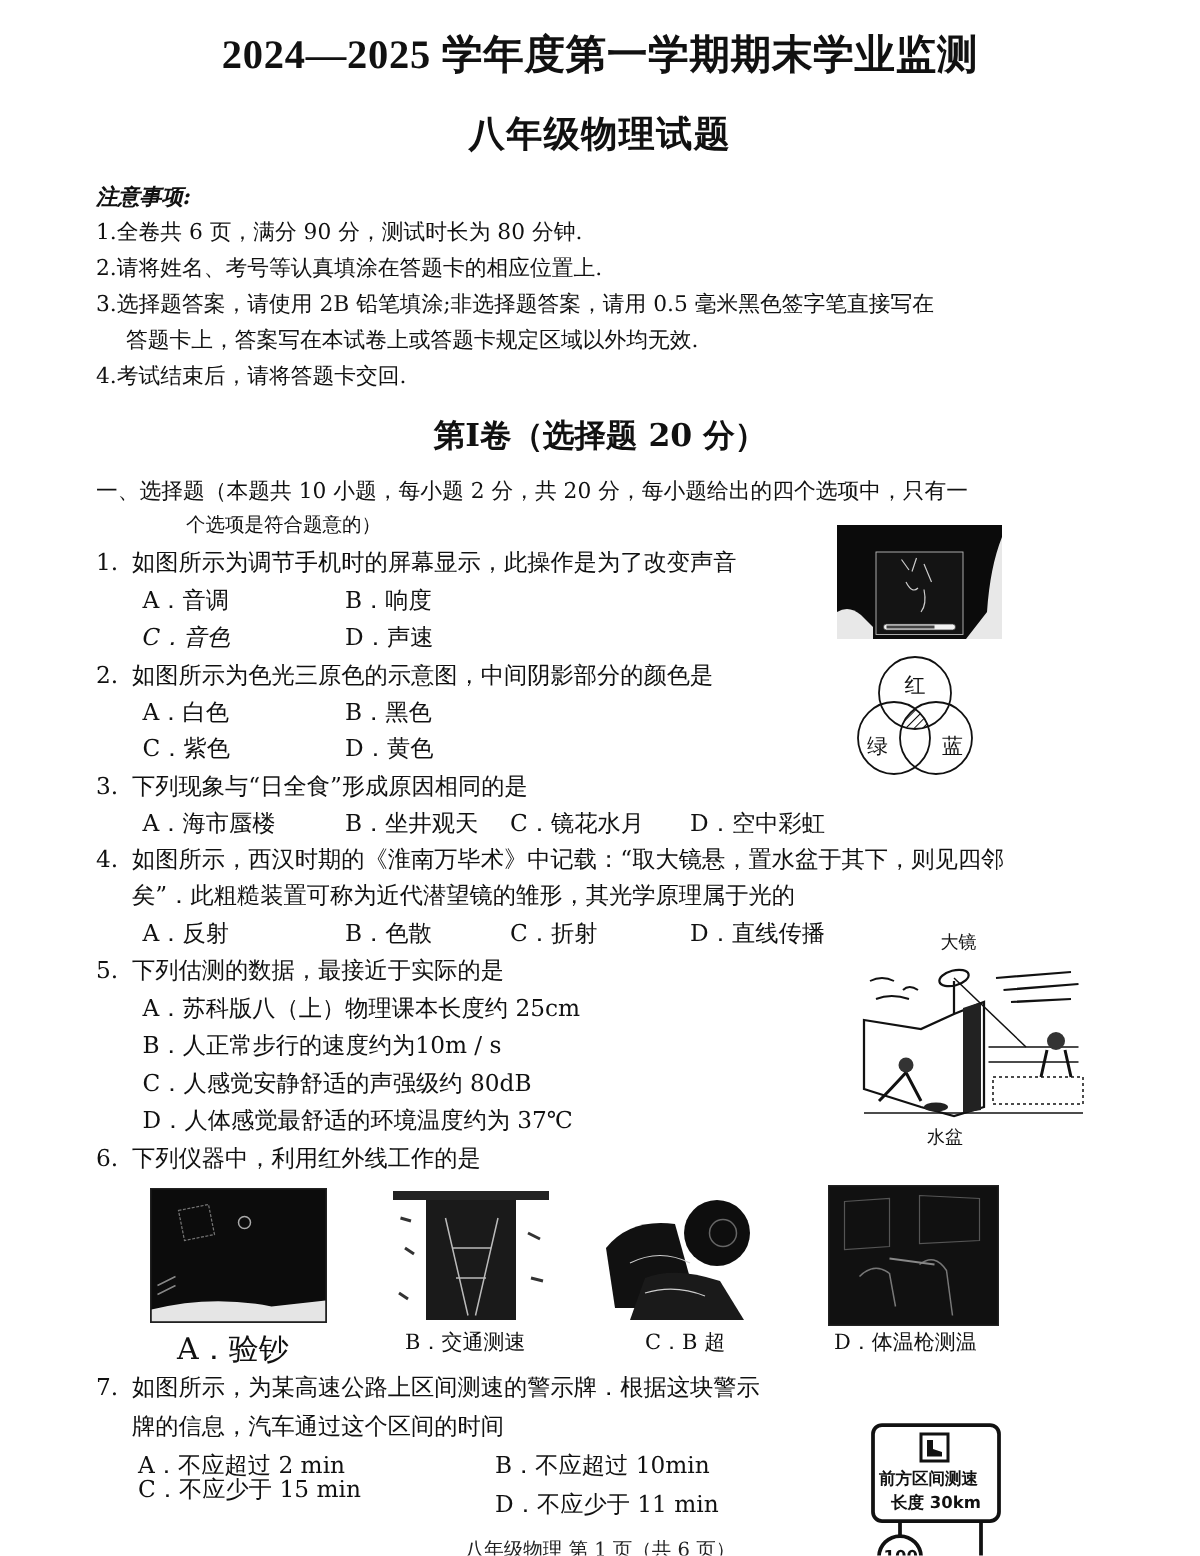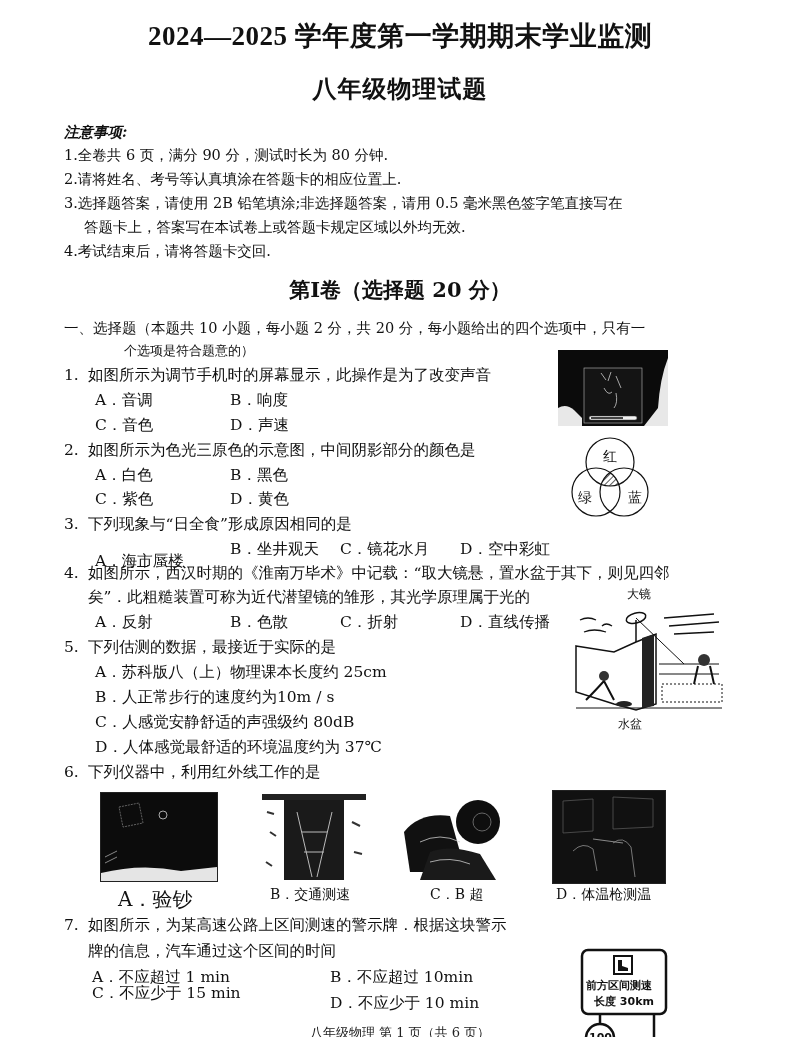--- a/index.html
+++ b/index.html
@@ -46,21 +46,21 @@
 <div class="abs line" style="left:64px; top:244px;">4.考试结束后，请将答题卡交回.</div>
 
 <div class="abs" id="section-title">第Ⅰ卷（选择题 20 分）</div>
 <div class="abs line" style="left:64px; top:321px; font-size:14.5px;">一、选择题（本题共 10 小题，每小题 2 分，共 20 分，每小题给出的四个选项中，只有一</div>
 <div class="abs line" style="left:84px; top:344px; font-size:13px;margin-left:40px;">个选项是符合题意的）</div>
 
 <div class="abs q" style="left:64px; top:368px;">1.</div>
 <div class="abs q" style="left:88px; top:368px;">如图所示为调节手机时的屏幕显示，此操作是为了改变声音</div>
 <div class="abs opt" style="left:95px; top:393px;">A．音调</div>
 <div class="abs opt" style="left:230px; top:393px;">B．响度</div>
-<div class="abs opt" style="left:95px; top:418px;">C．音色</div>
+<div class="abs opt" style="left:95px; top:418px;font-style:italic;">C．音色</div>
 <div class="abs opt" style="left:230px; top:418px;">D．声速</div>
 
 <div class="abs" style="left:556px; top:348px; width:114px; height:80px;">
   <svg width="114" height="80" viewBox="0 0 114 80">
     <rect x="0" y="0" width="114" height="80" fill="#ffffff"></rect>
     <rect x="2" y="2" width="110" height="76" fill="#0b0b0b"></rect>
     <path d="M2 60 Q10 55 18 62 L26 70 L26 78 L2 78 Z" fill="#e8e8e8"></path>
     <path d="M112 10 Q104 30 102 60 L88 78 L112 78 Z" fill="#e8e8e8"></path>
     <rect x="28" y="20" width="58" height="55" fill="#141414" stroke="#bbb" stroke-width="0.6"></rect>
     <path d="M45 25 L50 32 M55 24 L52 33 M60 28 L65 40 M48 40 Q52 48 56 44 M60 45 Q62 55 58 60" stroke="#ccc" stroke-width="0.8" fill="none"></path>
@@ -98,34 +98,34 @@
     <circle cx="28" cy="56" r="24" fill="none" stroke="#111" stroke-width="1.2"></circle>
     <circle cx="56" cy="56" r="24" fill="none" stroke="#111" stroke-width="1.2"></circle>
   </svg>
   <span class="abs fig-label" style="left:35px; top:12px;">红</span>
   <span class="abs fig-label" style="left:10px; top:53px;">绿</span>
   <span class="abs fig-label" style="left:60px; top:53px;">蓝</span>
 </div>
 
 <div class="abs q" style="left:64px; top:517px;">3.</div>
 <div class="abs q" style="left:88px; top:517px;">下列现象与“日全食”形成原因相同的是</div>
-<div class="abs opt" style="left:95px; top:542px;margin-top:12px;">A．海市蜃楼</div>
+<div class="abs opt" style="left:95px; top:542px;">A．海市蜃楼</div>
 <div class="abs opt" style="left:230px; top:542px;">B．坐井观天</div>
 <div class="abs opt" style="left:340px; top:542px;text-align:right;">C．镜花水月</div>
 <div class="abs opt" style="left:460px; top:542px;">D．空中彩虹</div>
 
 <div class="abs q" style="left:64px; top:566px;">4.</div>
 <div class="abs q" style="left:88px; top:566px;">如图所示，西汉时期的《淮南万毕术》中记载：“取大镜悬，置水盆于其下，则见四邻</div>
 <div class="abs q" style="left:88px; top:590px;">矣”．此粗糙装置可称为近代潜望镜的雏形，其光学原理属于光的</div>
 <div class="abs opt" style="left:95px; top:615px;">A．反射</div>
 <div class="abs opt" style="left:230px; top:615px;">B．色散</div>
 <div class="abs opt" style="left:340px; top:615px;">C．折射</div>
 <div class="abs opt" style="left:460px; top:615px;">D．直线传播</div>
 
-<div class="abs" style="left:574px; top:586px; width:150px; height:150px;">
+<div class="abs" style="left:574px; top:620px; width:150px; height:150px;">
   <span class="abs fig-label" style="left:53px; top:0px; font-size:12px;">大镜</span>
   <svg class="abs" style="left:0; top:18px;" width="150" height="112" viewBox="0 0 150 112">
     <ellipse cx="62" cy="14" rx="10" ry="5" fill="none" stroke="#111" stroke-width="1.5" transform="rotate(-15 62 14)"></ellipse>
     <line x1="62" y1="16" x2="62" y2="100" stroke="#111" stroke-width="1.5"></line>
     <path d="M6 16 Q14 12 22 16 M28 22 Q32 18 38 22 M10 28 Q20 24 32 28" stroke="#111" stroke-width="1.3" fill="none"></path>
     <path d="M90 14 L140 10 M95 22 L145 18 M100 30 L140 28" stroke="#111" stroke-width="1.5"></path>
     <path d="M2 42 L40 48 L62 38 L82 30 L82 100 L62 106 L40 100 L2 88 Z" fill="#fff" stroke="#111" stroke-width="1.5"></path>
     <path d="M68 34 L80 30 L80 102 L68 104 Z" fill="#222"></path>
     <line x1="62" y1="14" x2="110" y2="60" stroke="#111" stroke-width="1"></line>
     <path d="M85 60 L145 60 M85 70 L145 70" stroke="#111" stroke-width="1"></path>
@@ -188,24 +188,24 @@
 </div>
 
 <div class="abs fig-label" style="left:118px; top:886px; font-size:20px;">A．验钞</div>
 <div class="abs fig-label" style="left:270px; top:886px; font-size:14px;">B．交通测速</div>
 <div class="abs fig-label" style="left:430px; top:886px; font-size:14px;">C．B 超</div>
 <div class="abs fig-label" style="left:556px; top:886px; font-size:14px;">D．体温枪测温</div>
 
 <div class="abs q" style="left:64px; top:918px;">7.</div>
 <div class="abs q" style="left:88px; top:918px;">如图所示，为某高速公路上区间测速的警示牌．根据这块警示</div>
 <div class="abs q" style="left:88px; top:944px;">牌的信息，汽车通过这个区间的时间</div>
-<div class="abs opt" style="left:92px; top:970px;">A．不应超过 1 min</div>
+<div class="abs opt" style="left:92px; top:970px;">A．不应超过 2 min</div>
 <div class="abs opt" style="left:330px; top:970px;">B．不应超过 10min</div>
 <div class="abs opt" style="left:92px; top:960px;margin-top:26px;">C．不应少于 15 min</div>
-<div class="abs opt" style="left:330px; top:996px;">D．不应少于 10 min</div>
+<div class="abs opt" style="left:330px; top:996px;">D．不应少于 11 min</div>
 
 <div class="abs" style="left:578px; top:948px; width:100px; height:116px;">
   <svg class="abs" style="left:0; top:0;" width="100" height="116" viewBox="0 0 100 116">
     <rect x="4" y="2" width="84" height="64" rx="6" fill="#fff" stroke="#111" stroke-width="2.5"></rect>
     <rect x="36" y="8" width="18" height="18" fill="#fff" stroke="#111" stroke-width="2"></rect>
     <path d="M40 12 L44 12 L44 18 L50 20 L50 23 L40 23 Z" fill="#111"></path>
     <line x1="76" y1="66" x2="76" y2="114" stroke="#111" stroke-width="2.5"></line>
     <line x1="22" y1="66" x2="22" y2="76" stroke="#111" stroke-width="2.5"></line>
     <circle cx="22" cy="90" r="14" fill="#fff" stroke="#111" stroke-width="2.5"></circle>
     <line x1="22" y1="104" x2="22" y2="112" stroke="#111" stroke-width="2.5"></line>

